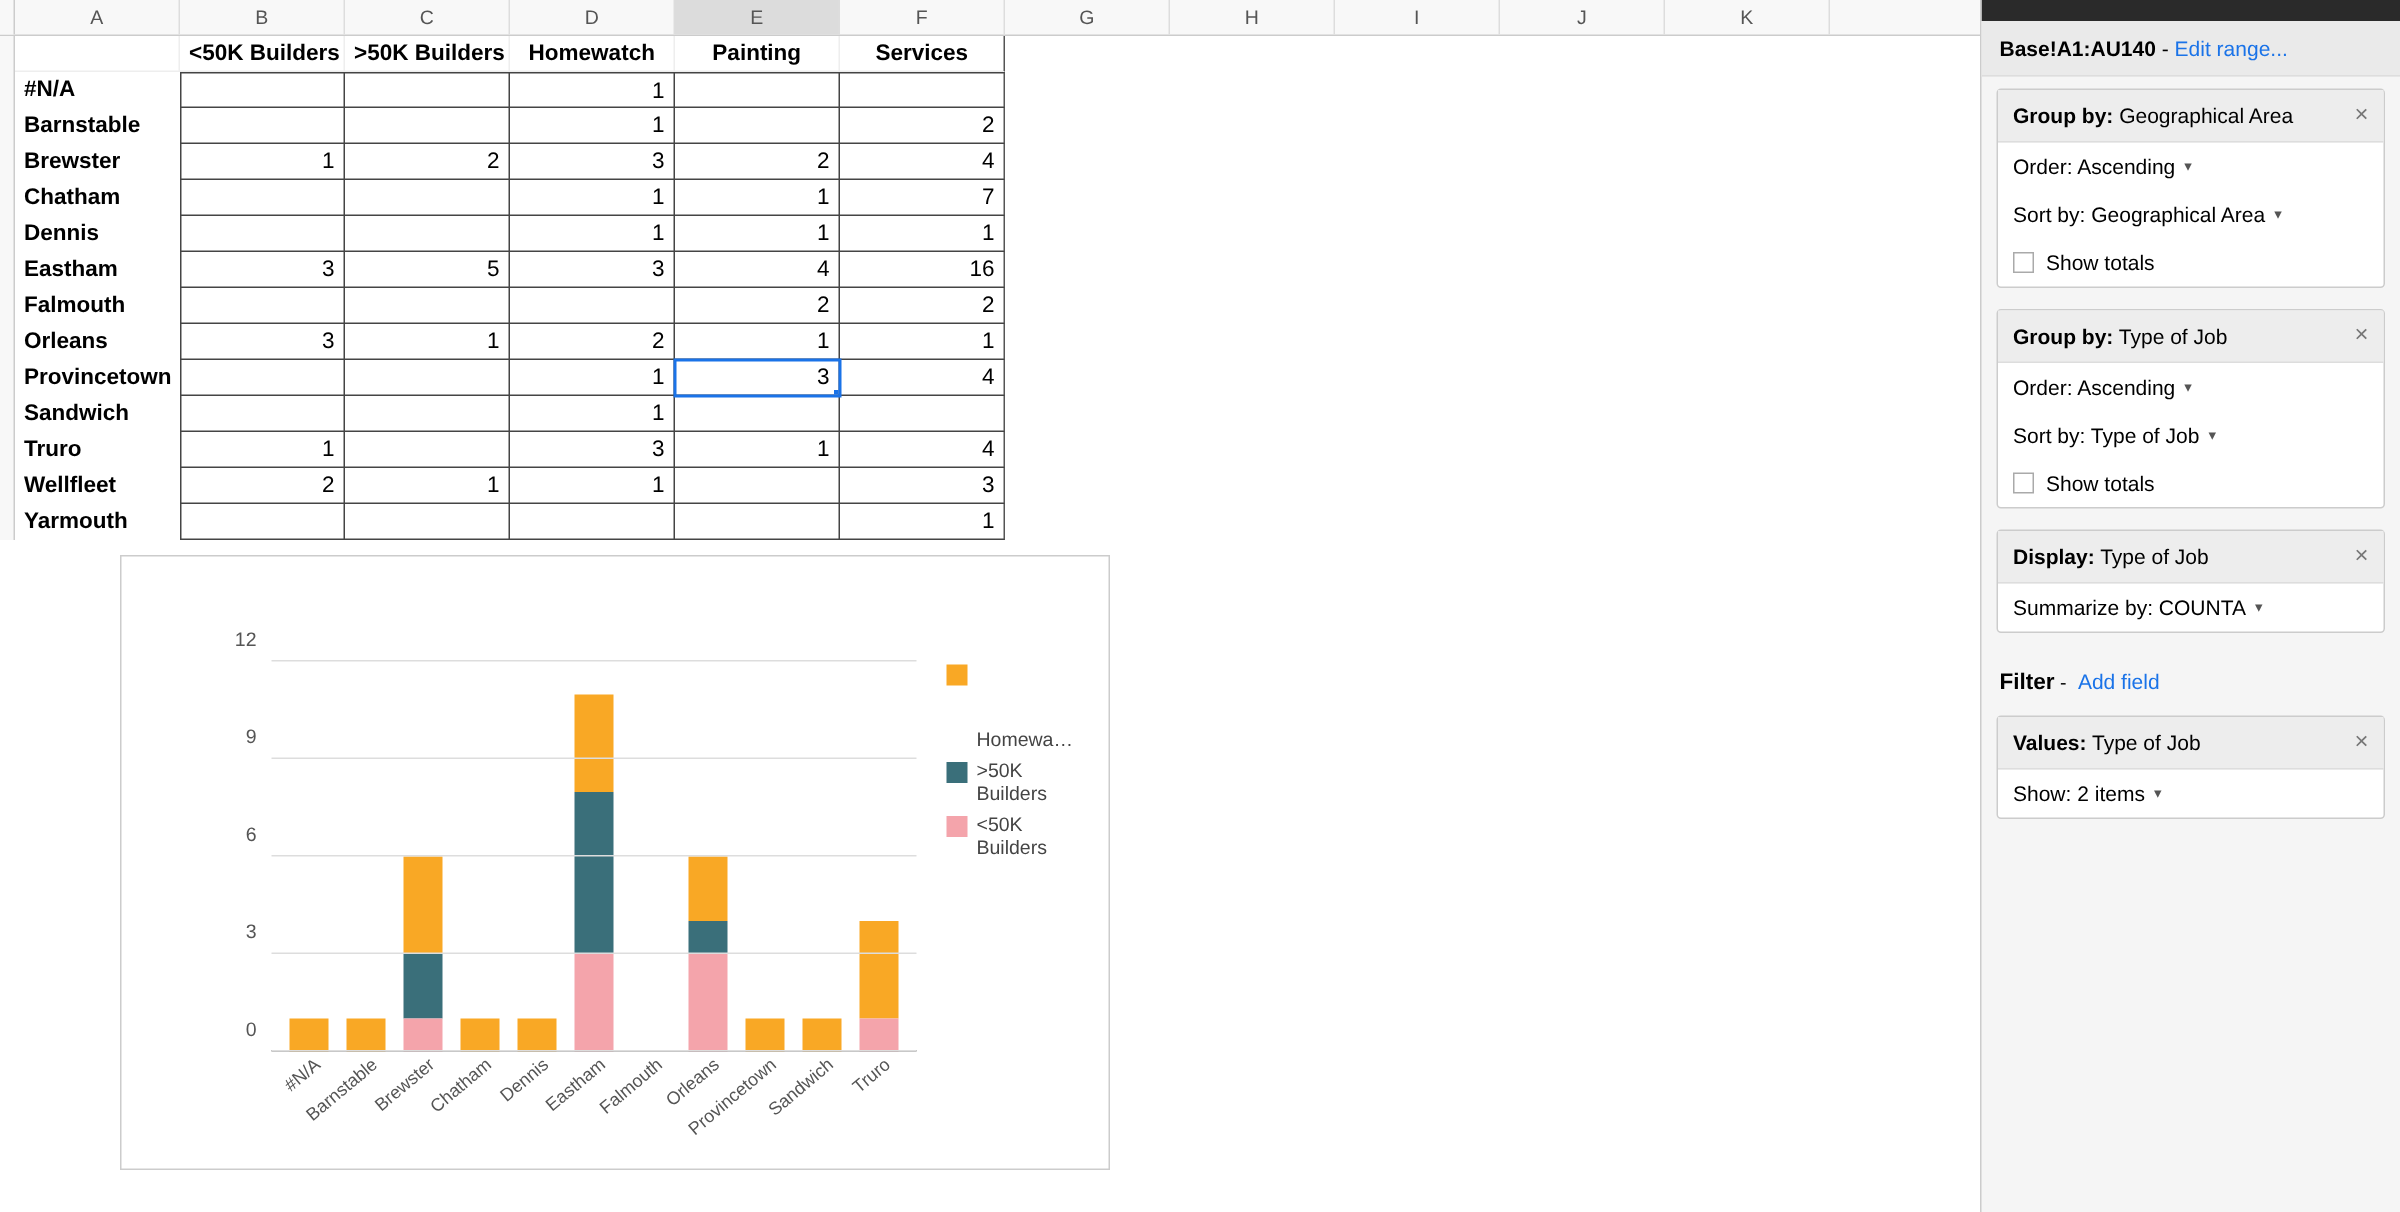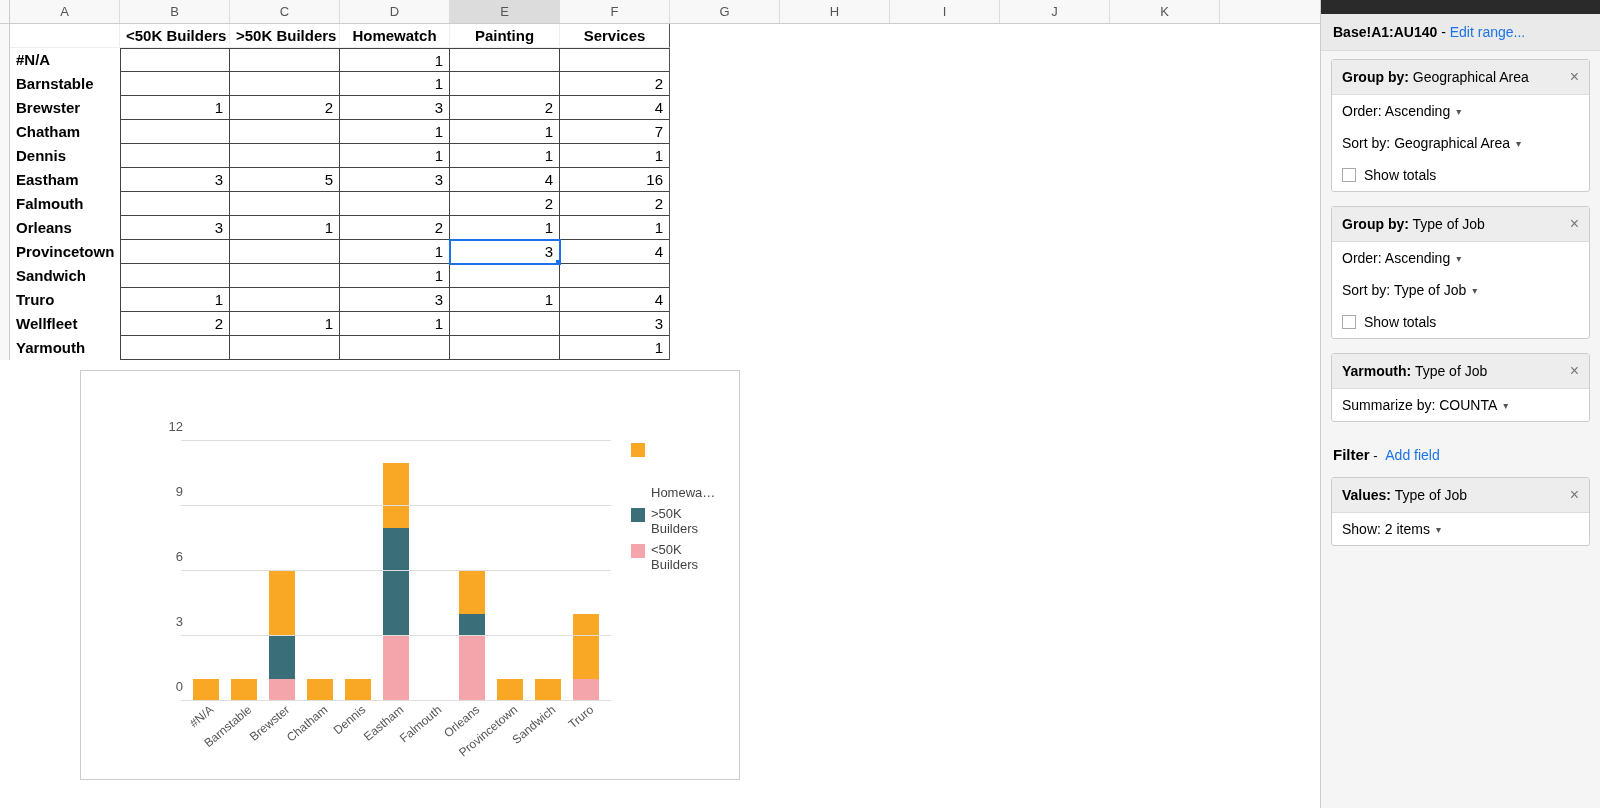--- a/index.html
+++ b/index.html
@@ -46,21 +46,21 @@
 .pivot-border-r { border-right: 1px solid #555 !important; }
 
 .selected-cell { outline: 2px solid #1a73e8; outline-offset: -1px; position: relative; }
 .selected-cell::after { content: ""; position: absolute; right: -3px; bottom: -3px; width: 6px; height: 6px; background: #1a73e8; }
 
 
 .chart-box { position: absolute; left: 80px; top: 370px; width: 660px; height: 410px; border: 1px solid #ccc; background: #fff; }
 .chart-inner { position: absolute; left: 100px; top: 70px; width: 430px; height: 260px; }
 .gridline { position: absolute; left: 0; right: 0; border-top: 1px solid #ddd; }
 .axis-line { position: absolute; left: 0; right: 0; bottom: 0; border-top: 1px solid #666; }
-.ylabel { position: absolute; right: 428px; transform: translateY(-50%); font-size: 13px; color: #555; text-align: left; margin-top: 28px; }
+.ylabel { position: absolute; right: 440px; transform: translateY(-50%); font-size: 13px; color: #555; text-align: left; margin-top: 28px; }
 .bars { position: absolute; left: 0; bottom: 0; width: 100%; height: 100%; }
 .bar-group { position: absolute; bottom: 0; width: 26px; }
 .seg { width: 100%; }
 .c-orange { background: #f9a825; }
 .c-teal   { background: #3a6f7a; }
 .c-pink   { background: #f4a4ab; }
 .xlabel { position: absolute; top: 100%; left: 50%; transform-origin: top left; transform: rotate(-40deg) translate(-100%,2px); font-size: 12px; color: #555; white-space: nowrap; }
 .legend { position: absolute; left: 550px; top: 70px; font-size: 13px; color: #444; }
 .legend-item { display: flex; align-items: flex-start; margin-bottom: 6px; }
 .swatch { width: 14px; height: 14px; margin-right: 6px; margin-top: 2px; }
@@ -409,21 +409,21 @@
           <span class="dd-caret">▾</span>
       </div>
       <div class="config-row">
         <span class="checkbox"></span>
         <span>Show totals</span>
       </div>
     </div>
 
     <div class="config-box">
       <div class="config-head">
-        <span><b>Yarmouth:</b> <span>Type of Job</span></span>
+        <span><b>Display:</b> <span>Type of Job</span></span>
         <span class="close-x">×</span>
       </div>
       <div class="config-row">
         <span>Summarize by: COUNTA</span>
           <span class="dd-caret">▾</span>
       </div>
     </div>
 
     <div class="section">
       <span class="section-title">Filter</span>

